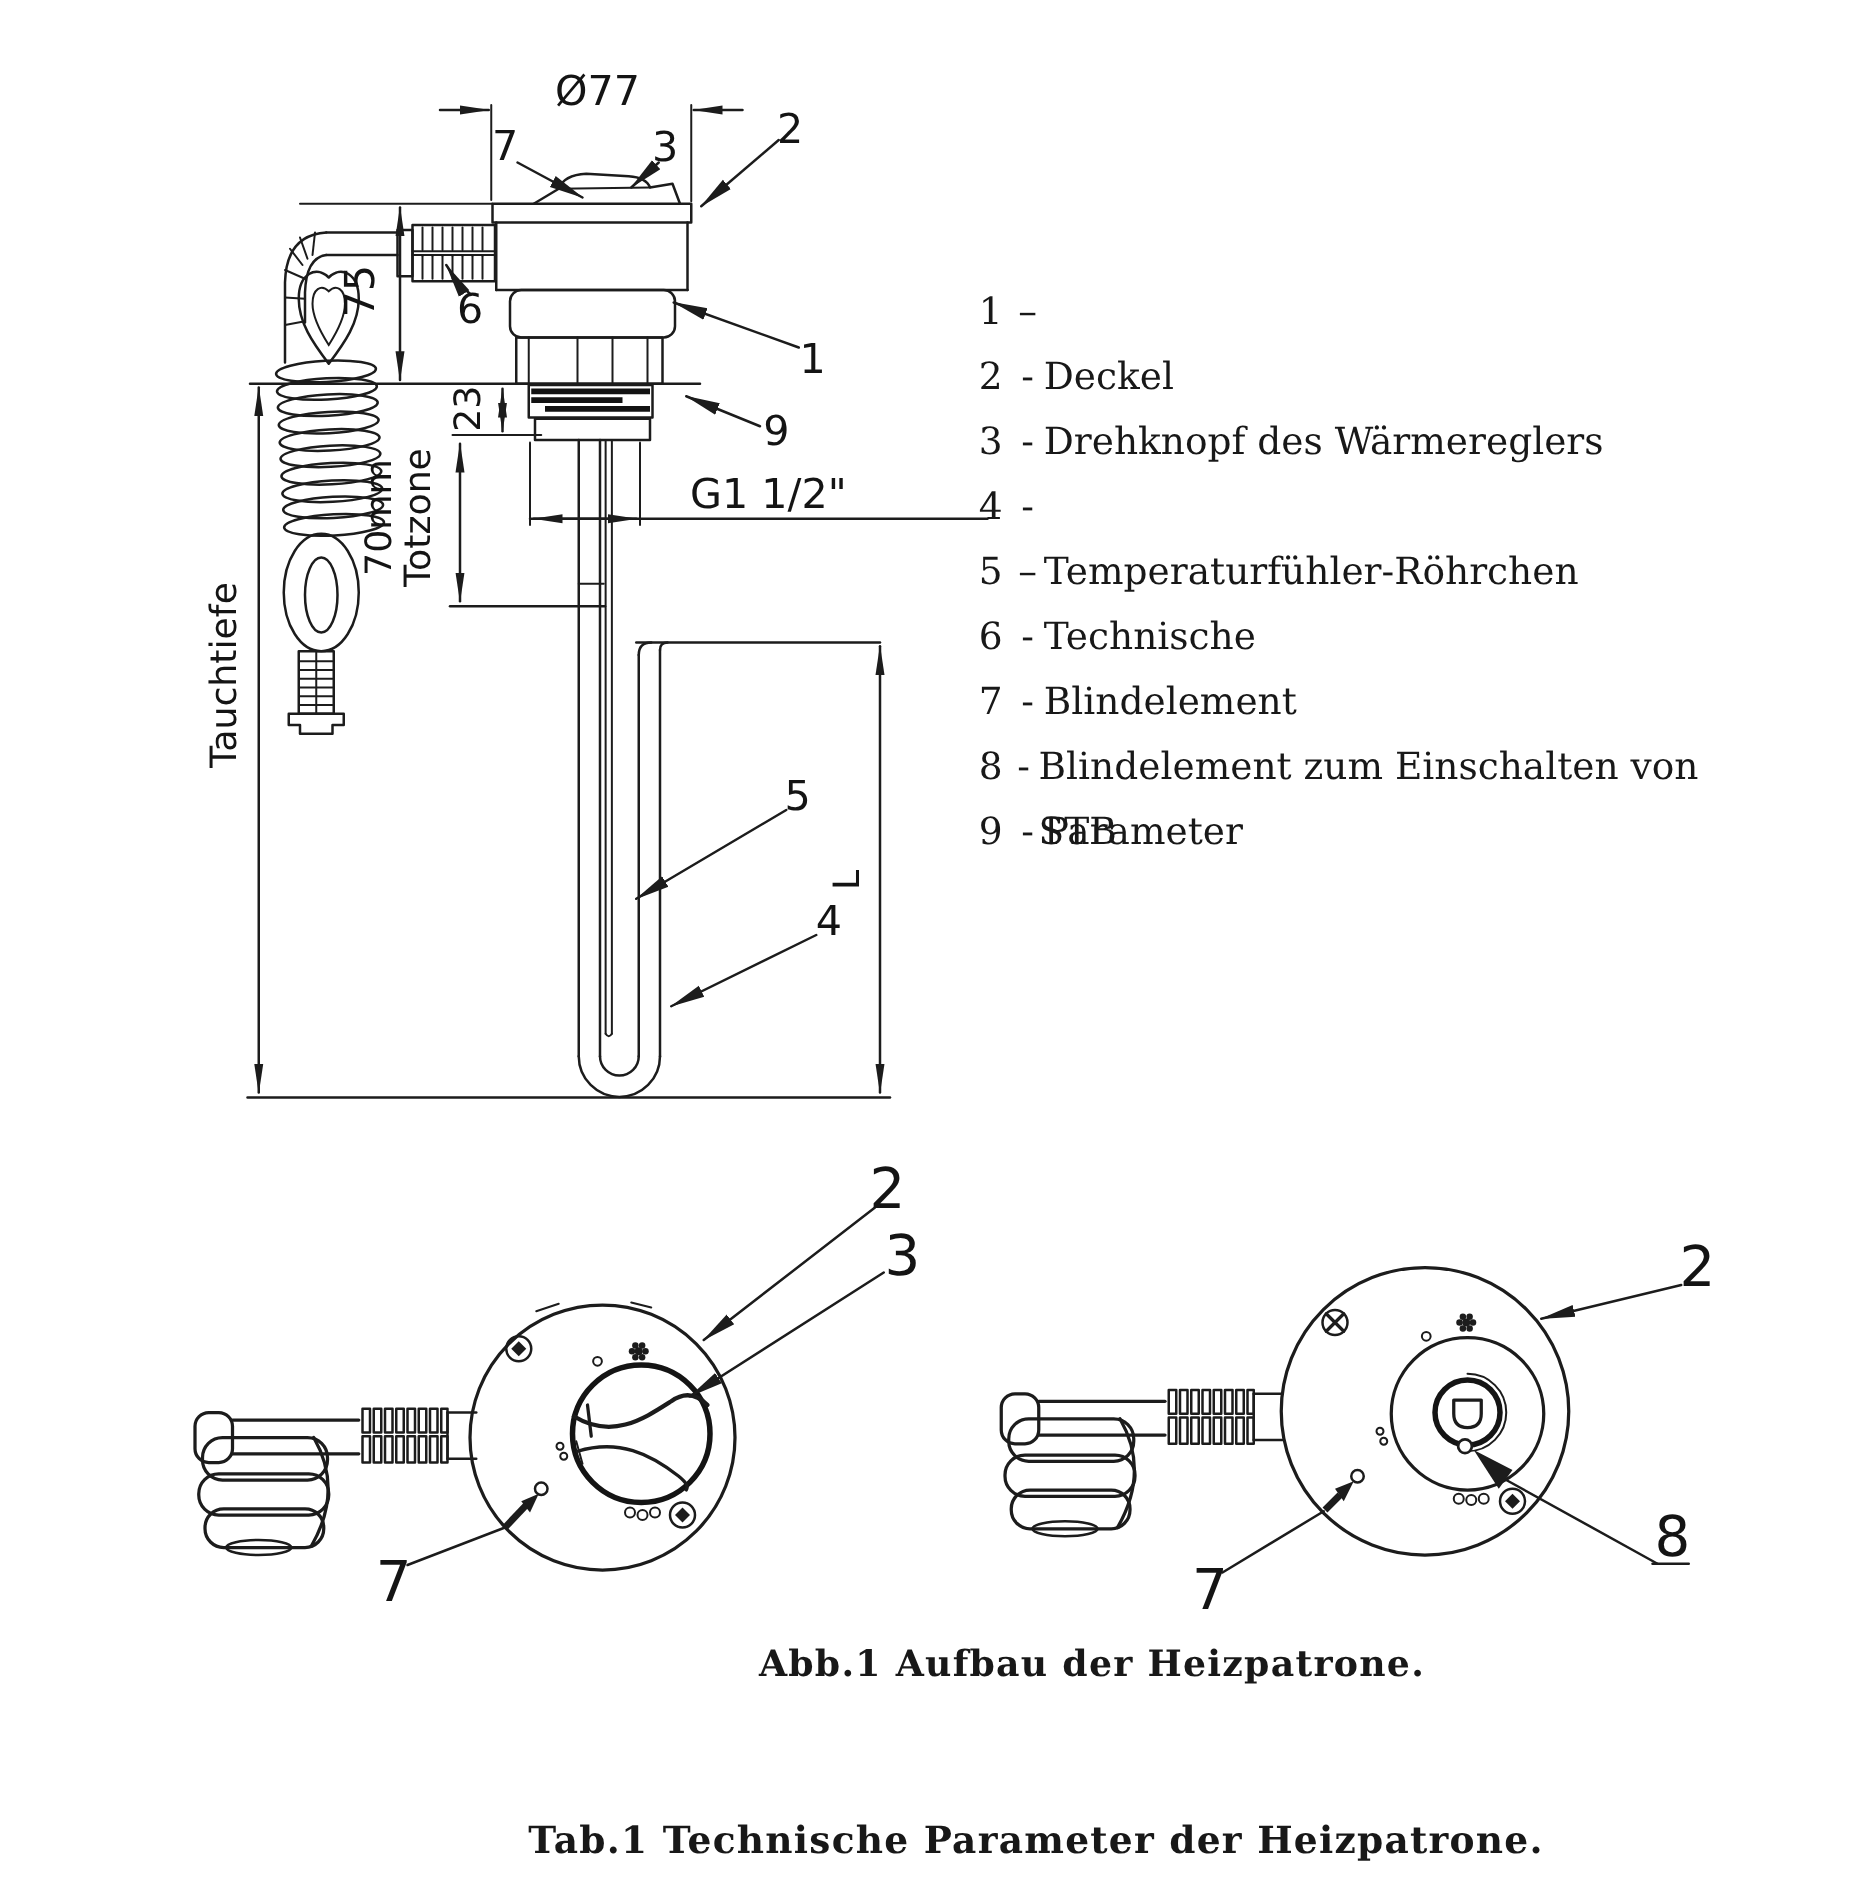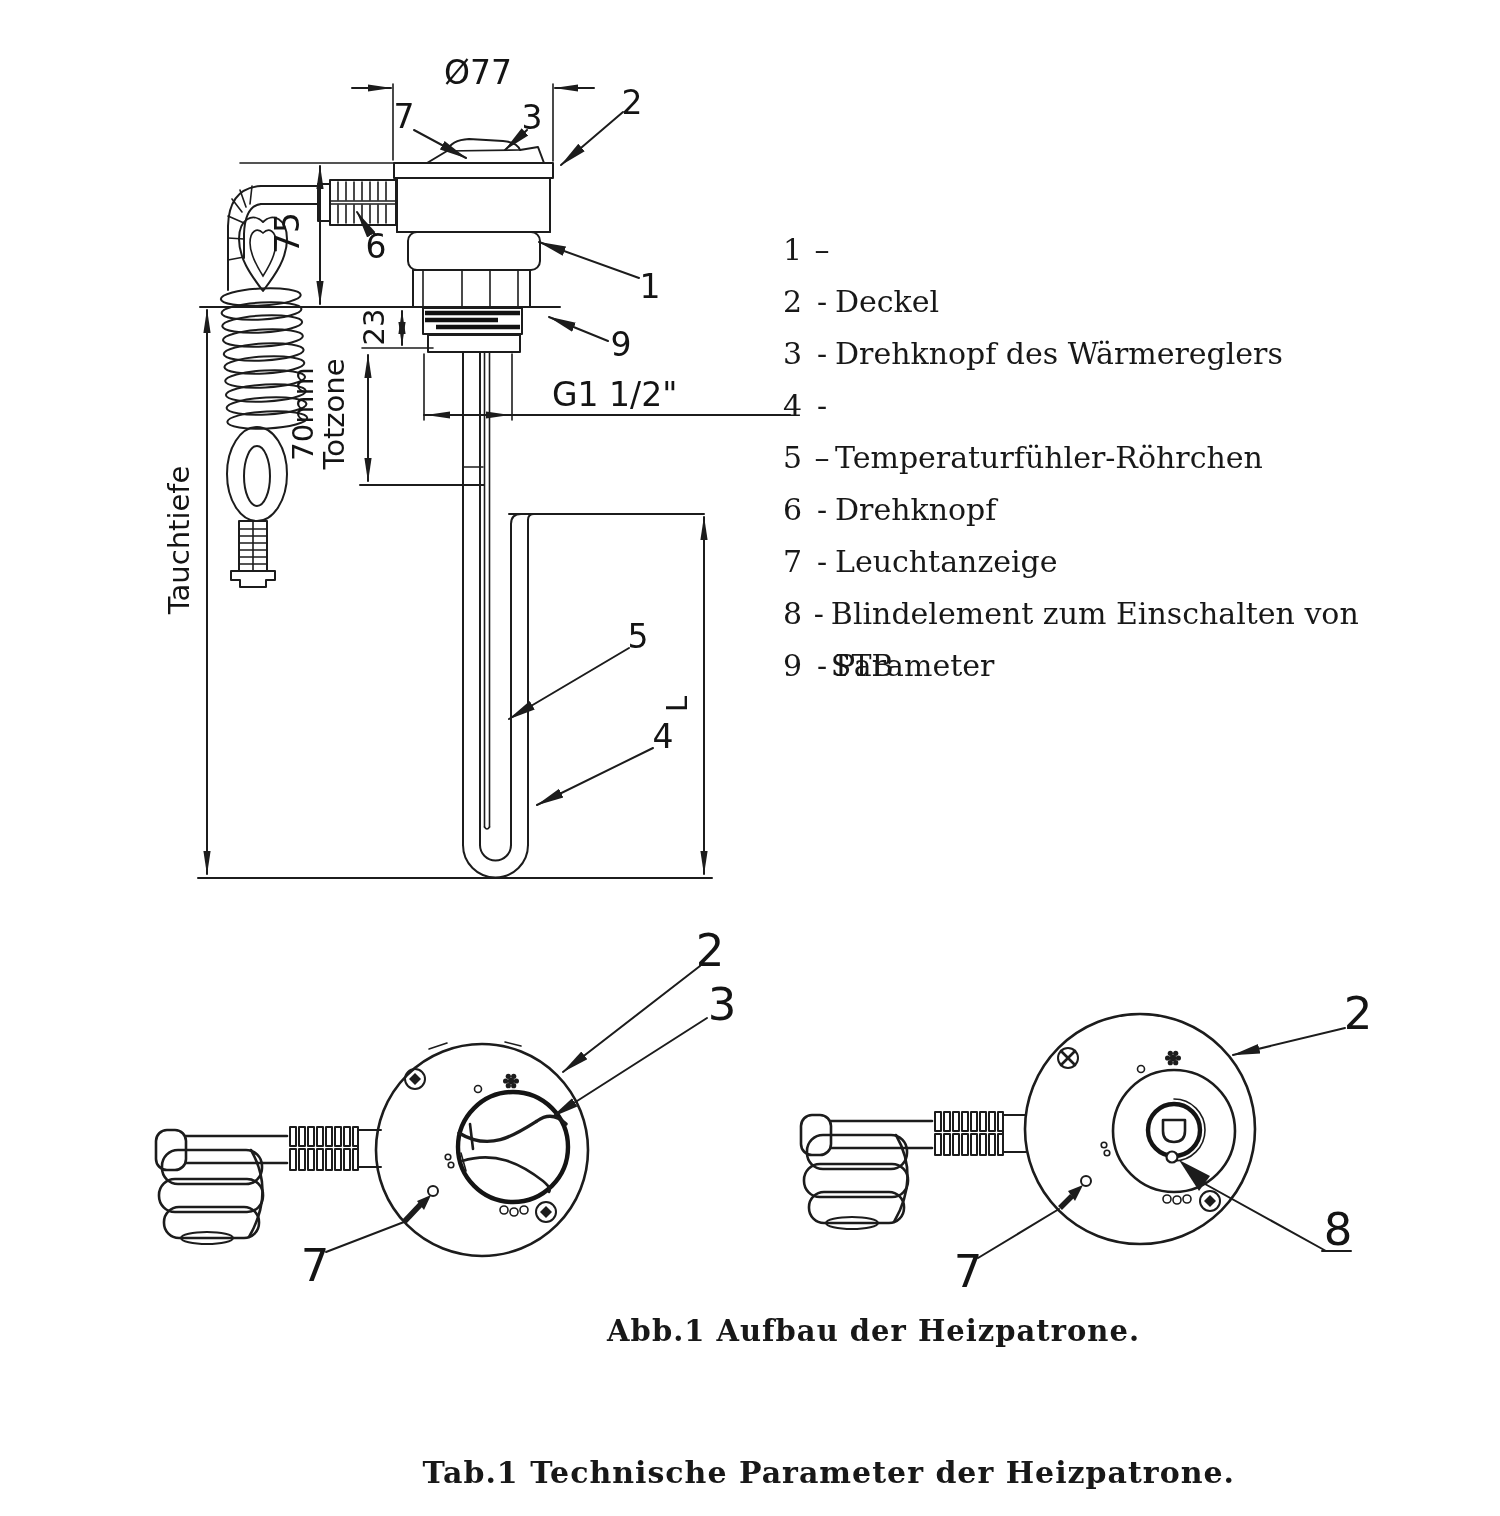--- a/index.html
+++ b/index.html
@@ -372,26 +372,26 @@
     <span class="lg-sep">-</span>
   </div>
   <div class="legend-row">
     <span class="lg-num">5</span>
     <span class="lg-sep">–</span>
     <span>Temperaturfühler-Röhrchen</span>
   </div>
   <div class="legend-row">
     <span class="lg-num">6</span>
     <span class="lg-sep">-</span>
-    <span>Drehknopf</span>
+    <span>Technische</span>
   </div>
   <div class="legend-row">
     <span class="lg-num">7</span>
     <span class="lg-sep">-</span>
-    <span>Leuchtanzeige</span>
+    <span>Blindelement</span>
   </div>
   <div class="legend-row">
     <span class="lg-num">8</span>
     <span class="lg-sep">-</span>
     <span>Blindelement zum Einschalten von STB</span>
   </div>
   <div class="legend-row">
     <span class="lg-num">9</span>
     <span class="lg-sep">-</span>
     <span>Parameter</span>

